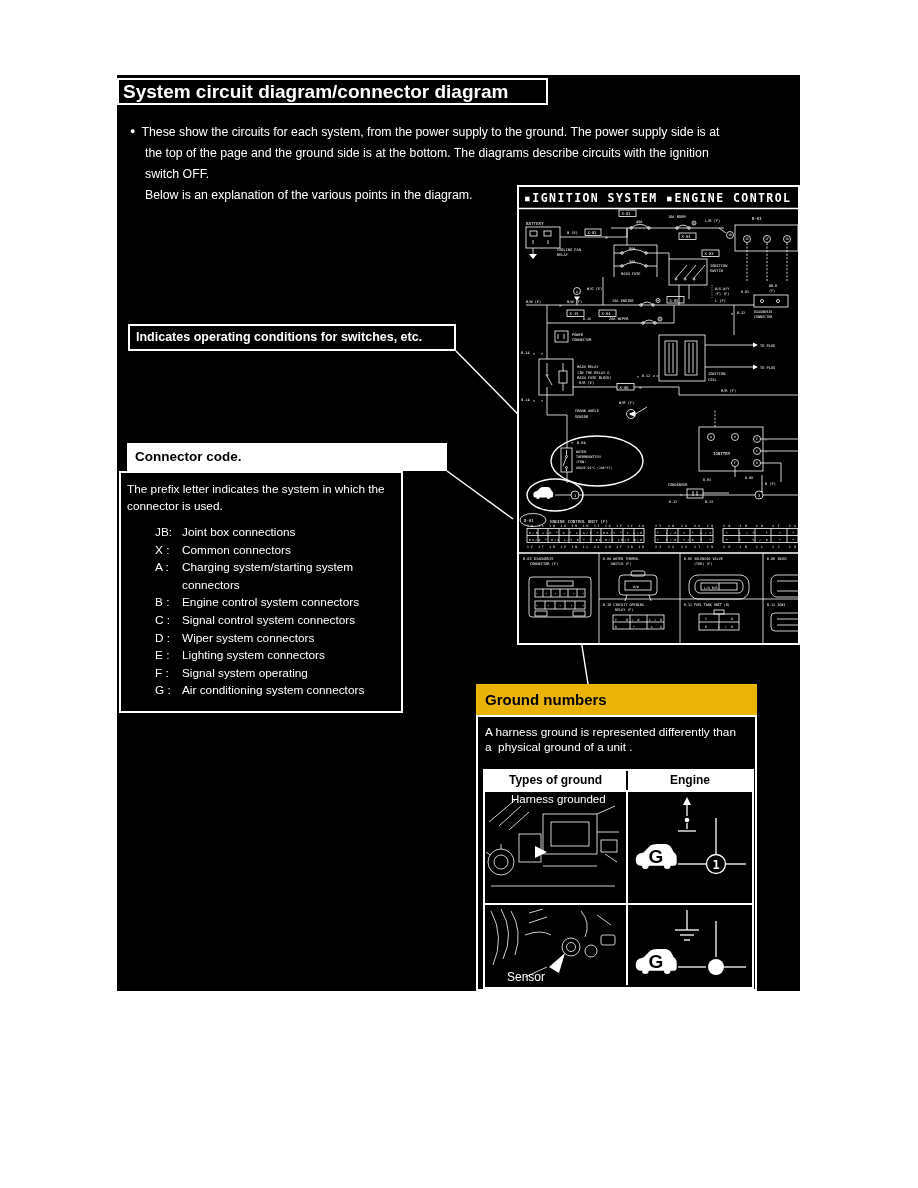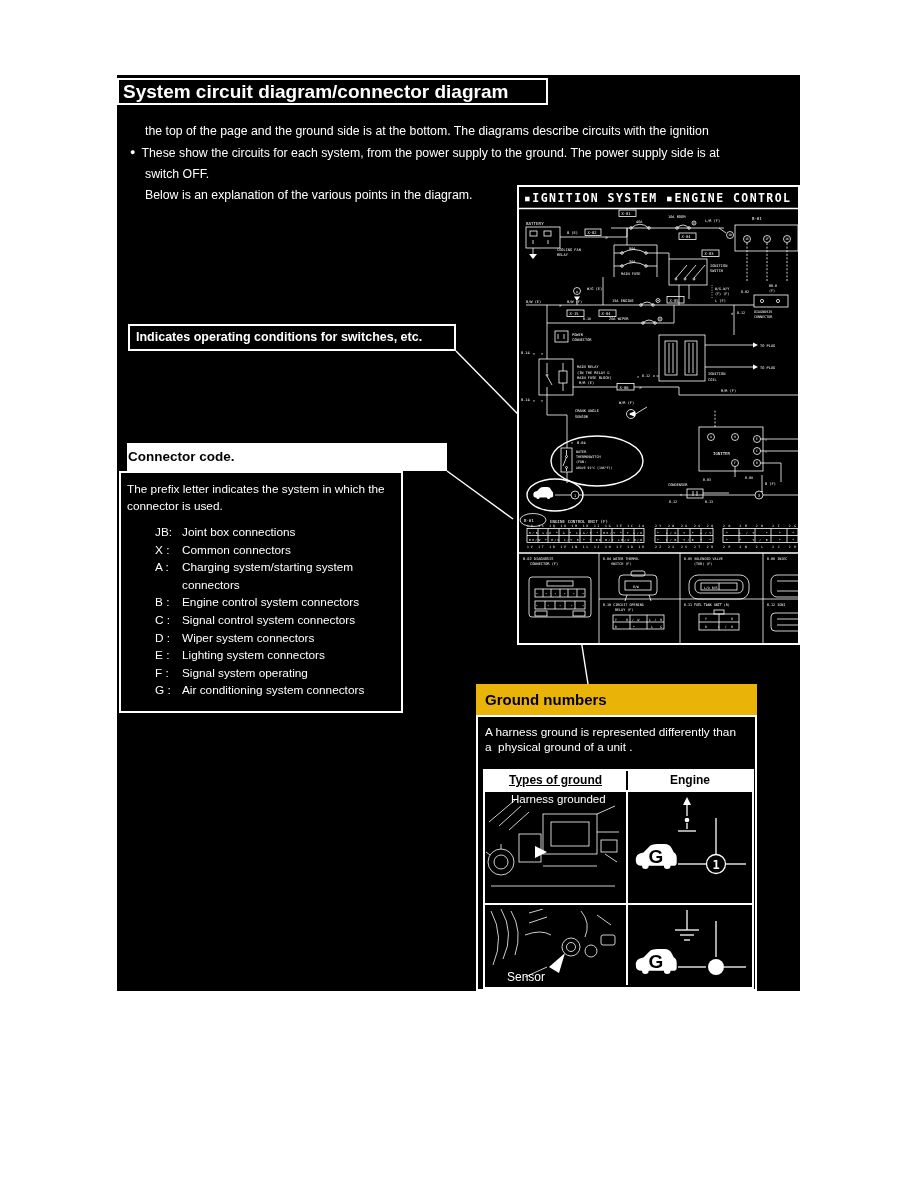--- a/index.html
+++ b/index.html
@@ -9,36 +9,36 @@
   .abs{position:absolute;box-sizing:border-box;}
   .title-bar{left:0;top:3px;width:431px;height:27px;border:2px solid #fff;color:#fff;
        font-weight:bold;font-size:19px;line-height:23px;padding-left:4px;white-space:nowrap;}
   .intro{left:13px;top:46px;color:#fff;font-size:12.3px;line-height:21px;white-space:nowrap;}
   .intro .ln{padding-left:15px;}
   .intro .first{padding-left:0;}
   .bullet{font-size:9px;vertical-align:2px;margin-right:6px;}
   .callout1{left:11px;top:249px;width:328px;height:27px;border:2px solid #fff;color:#fff;
        font-weight:bold;font-size:12.5px;line-height:23px;padding-left:6px;white-space:nowrap;}
   .cc-header{left:10px;top:368px;width:320px;height:28px;background:#fff;color:#000;
-       font-weight:bold;font-size:13.5px;line-height:28px;padding-left:1px;}
+       font-weight:bold;font-size:13.5px;line-height:28px;padding-left:8px;}
   .cc-body{left:2px;top:396px;width:284px;height:242px;border:2px solid #fff;color:#fff;
        font-size:11.8px;padding:8px 6px 0 6px;}
   .cc-body .desc{line-height:17px;white-space:nowrap;}
   .cc-list{margin:9px 0 0 0;padding:0 0 0 28px;}
   .cc-item{display:flex;line-height:17.6px;}
   .cc-item .pfx{width:27px;flex:none;}
   .cc-item .lbl{flex:1;}
   .diagram-panel{left:400px;top:110px;width:283px;height:460px;border:2px solid #fff;overflow:hidden;background:#000;}
   .gn-header{left:359px;top:609px;width:281px;height:31px;background:#eab308;color:#000;
        font-weight:bold;font-size:15px;line-height:31px;padding-left:9px;}
   .gn-body{left:359px;top:640px;width:281px;height:276px;border:2px solid #fff;color:#fff;}
   .gn-desc{padding:8px 7px 0 7px;font-size:11.8px;line-height:15px;white-space:pre-wrap;}
   .gn-table{position:absolute;left:5px;top:52px;width:267px;height:216px;border:2px solid #fff;}
   .gn-thead{display:flex;height:19px;background:#fff;color:#000;font-weight:bold;font-size:12px;}
-  .gn-th1{width:143px;text-align:center;line-height:19px;border-right:2px solid #000;box-sizing:border-box;text-decoration:underline;}
+  .gn-th1{width:143px;text-align:center;line-height:19px;border-right:2px solid #000;box-sizing:border-box;}
   .gn-th2{flex:1;text-align:center;line-height:19px;}
   .gn-row{position:relative;display:flex;border-top:2px solid #fff;}
   .gn-row1{height:111px;}
   .gn-row2{height:80px;}
   .gn-c1{width:143px;position:relative;border-right:2px solid #fff;box-sizing:border-box;}
   .gn-c2{flex:1;position:relative;}
   .gn-rowlabel{position:absolute;left:4px;top:1px;font-size:11.5px;color:#fff;z-index:2;padding-left:22px;}
   svg{display:block;}
   .w{stroke:#fff;fill:none;stroke-width:0.8;}
   .w2{stroke:#fff;fill:none;stroke-width:1.4;}
@@ -50,22 +50,22 @@
   .leader{position:absolute;left:0;top:0;pointer-events:none;}
 </style>
 </head>
 <body>
 
 <div class="page">
 
   <div class="abs title-bar">System circuit diagram/connector diagram</div>
 
   <div class="abs intro">
+    <div class="ln first"><span class="bullet">●</span><span>These show the circuits for each system, from the power supply to the ground. The power supply side is at</span></div>
     <div class="ln">the top of the page and the ground side is at the bottom. The diagrams describe circuits with the ignition</div>
-    <div class="ln first"><span class="bullet">●</span><span>These show the circuits for each system, from the power supply to the ground. The power supply side is at</span></div>
     <div class="ln">switch OFF.</div>
     <div class="ln">Below is an explanation of the various points in the diagram.</div>
   </div>
 
   <div class="abs callout1">Indicates operating conditions for switches, etc.</div>
 
   <svg class="leader" width="683" height="916">
     <line class="w2" x1="339" y1="276" x2="439" y2="378"></line>
     <line class="w2" x1="330" y1="396" x2="396" y2="444"></line>
     <line class="w2" x1="443" y1="431" x2="471" y2="609"></line>

